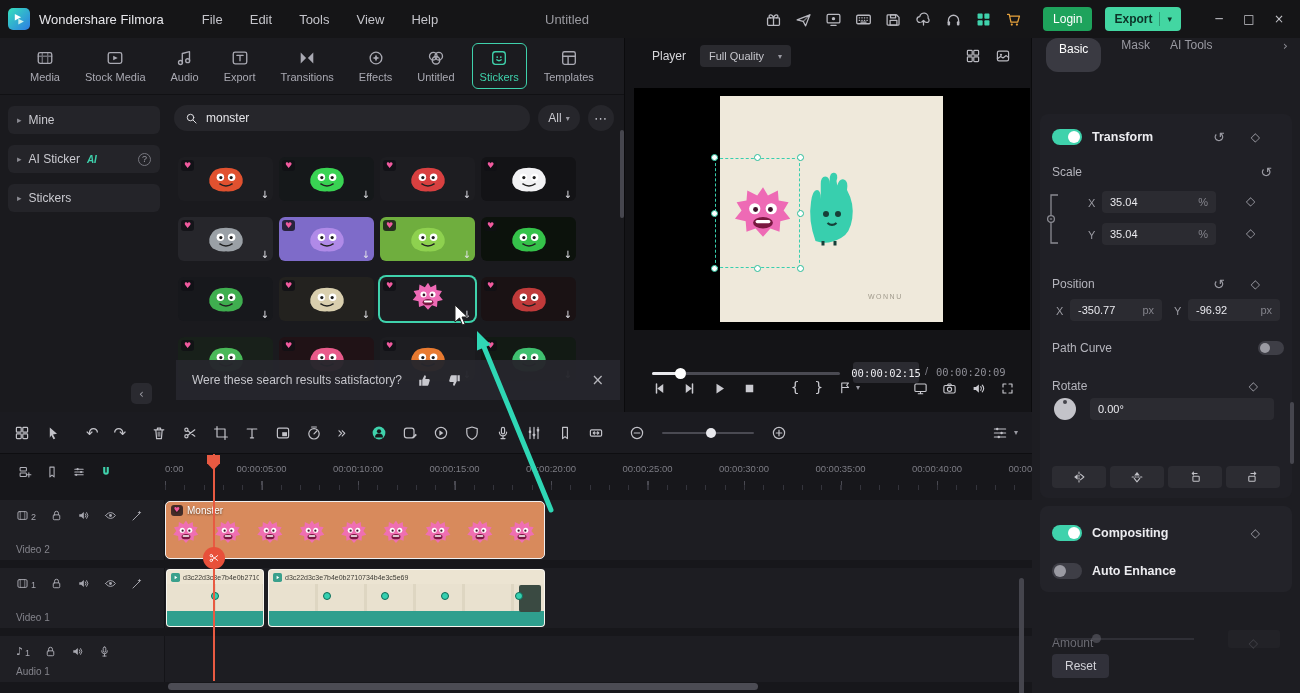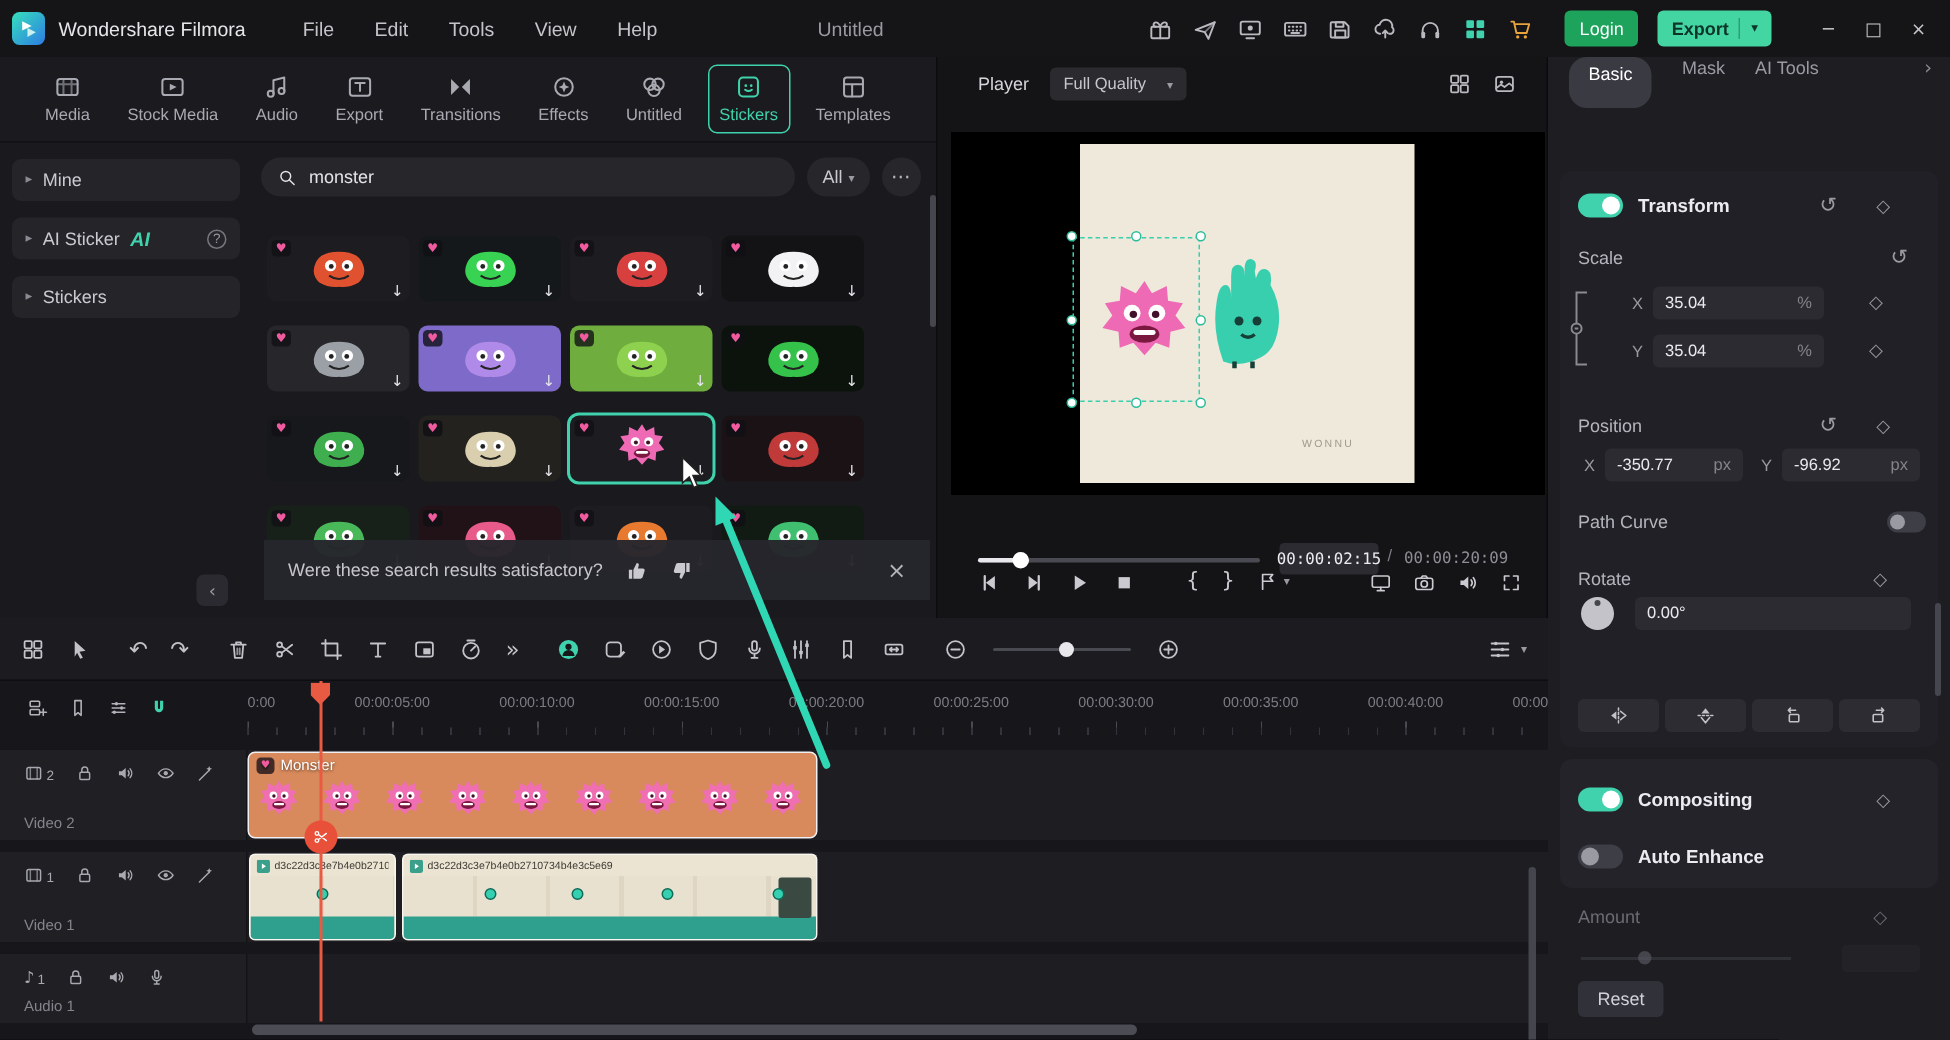--- a/index.html
+++ b/index.html
@@ -26,21 +26,21 @@
 .wbtn{width:30px;height:38px;display:flex;align-items:center;justify-content:center;color:#c4c4ca;font-size:12px}
 
 .media-panel{position:absolute;left:0;top:38px;width:625px;height:374px;background:#1a1a1e;border-right:1px solid #0b0b0d}
 .mtabs{height:57px;display:flex;align-items:center;padding-left:22px;gap:9px;border-bottom:1px solid #111114;background:#1b1b1f}
 .mtab{display:flex;flex-direction:column;align-items:center;gap:4px;color:#a9a9b2;font-size:11px;padding:5px 7px;border:1.5px solid transparent;border-radius:6px;white-space:nowrap}
 .mtab svg{width:18px;height:18px;fill:none;stroke:currentColor;stroke-width:1.5;stroke-linecap:round;stroke-linejoin:round}
 .mtab.active{color:#3fd2ac;border-color:#3fd2ac}
 .side{position:absolute;left:8px;top:68px;width:152px}
 .srow{height:28px;background:#242429;border-radius:6px;margin-bottom:11px;display:flex;align-items:center;padding:0 9px;color:#cacad0;font-size:12px;gap:7px}
 .srow .chev{color:#8a8a92;font-size:9px}
-.srow .ai{color:#3fd2ac;font-style:italic;font-weight:bold;font-size:13px}
+.srow .ai{color:#3fd2ac;font-style:italic;font-weight:bold;font-size:10px}
 .srow .info{margin-left:auto;width:13px;height:13px;border:1px solid #76767e;border-radius:50%;color:#9a9aa2;font-size:9px;display:flex;align-items:center;justify-content:center}
 .search{position:absolute;left:174px;top:67px;width:356px;height:26px;background:#26262b;border-radius:13px;display:flex;align-items:center;gap:8px;padding:0 11px;color:#e4e4e8;font-size:12px}
 .search svg{width:13px;height:13px}
 .filter{position:absolute;left:538px;top:67px;width:42px;height:26px;background:#26262b;border-radius:13px;display:flex;align-items:center;justify-content:center;gap:4px;font-size:12px;color:#c9c9cf}
 .cdd{font-size:8px;color:#9a9aa2}
 .morebtn{position:absolute;left:588px;top:67px;width:26px;height:26px;border-radius:13px;background:#26262b;display:flex;align-items:center;justify-content:center;color:#b9b9c0;font-size:13px;letter-spacing:1px}
 .sticker-grid{position:absolute;left:178px;top:119px;width:442px;height:247px;overflow:hidden}
 .tile{position:absolute;width:95px;height:44px;border-radius:6px;overflow:hidden}
 .tile svg{position:absolute;left:50%;top:50%;transform:translate(-50%,-50%)}
 .tile .fav{position:absolute;left:3px;top:3px;width:13px;height:11px;background:rgba(15,15,20,.78);border-radius:3px;color:#f05a9e;font-size:8px;line-height:11px;text-align:center;z-index:2}
@@ -959,21 +959,21 @@
       </span>
     <span class="plabel-strong">Compositing</span>
     <span class="dia glyph mla" style="margin-left:auto">◇</span>
   </div>
   <div class="prow" style="top:516px;height:34px">
     <span class="toggle off">
         <i></i>
       </span>
     <span class="plabel-strong">Auto Enhance</span>
   </div>
-  <div class="prow dim" style="top:562px;height:22px;padding-right:42px">
+  <div class="prow dim" style="top:594px;height:22px;padding-right:42px">
     <span class="plabel">Amount</span>
     <span class="dia glyph mla" style="margin-left:auto">◇</span>
   </div>
   <div class="amline"></div>
   <div class="amdot"></div>
   <div class="ambox"></div>
   <button class="resetbtn">Reset</button>
   <div class="vscroll"></div>
 </section>
 

